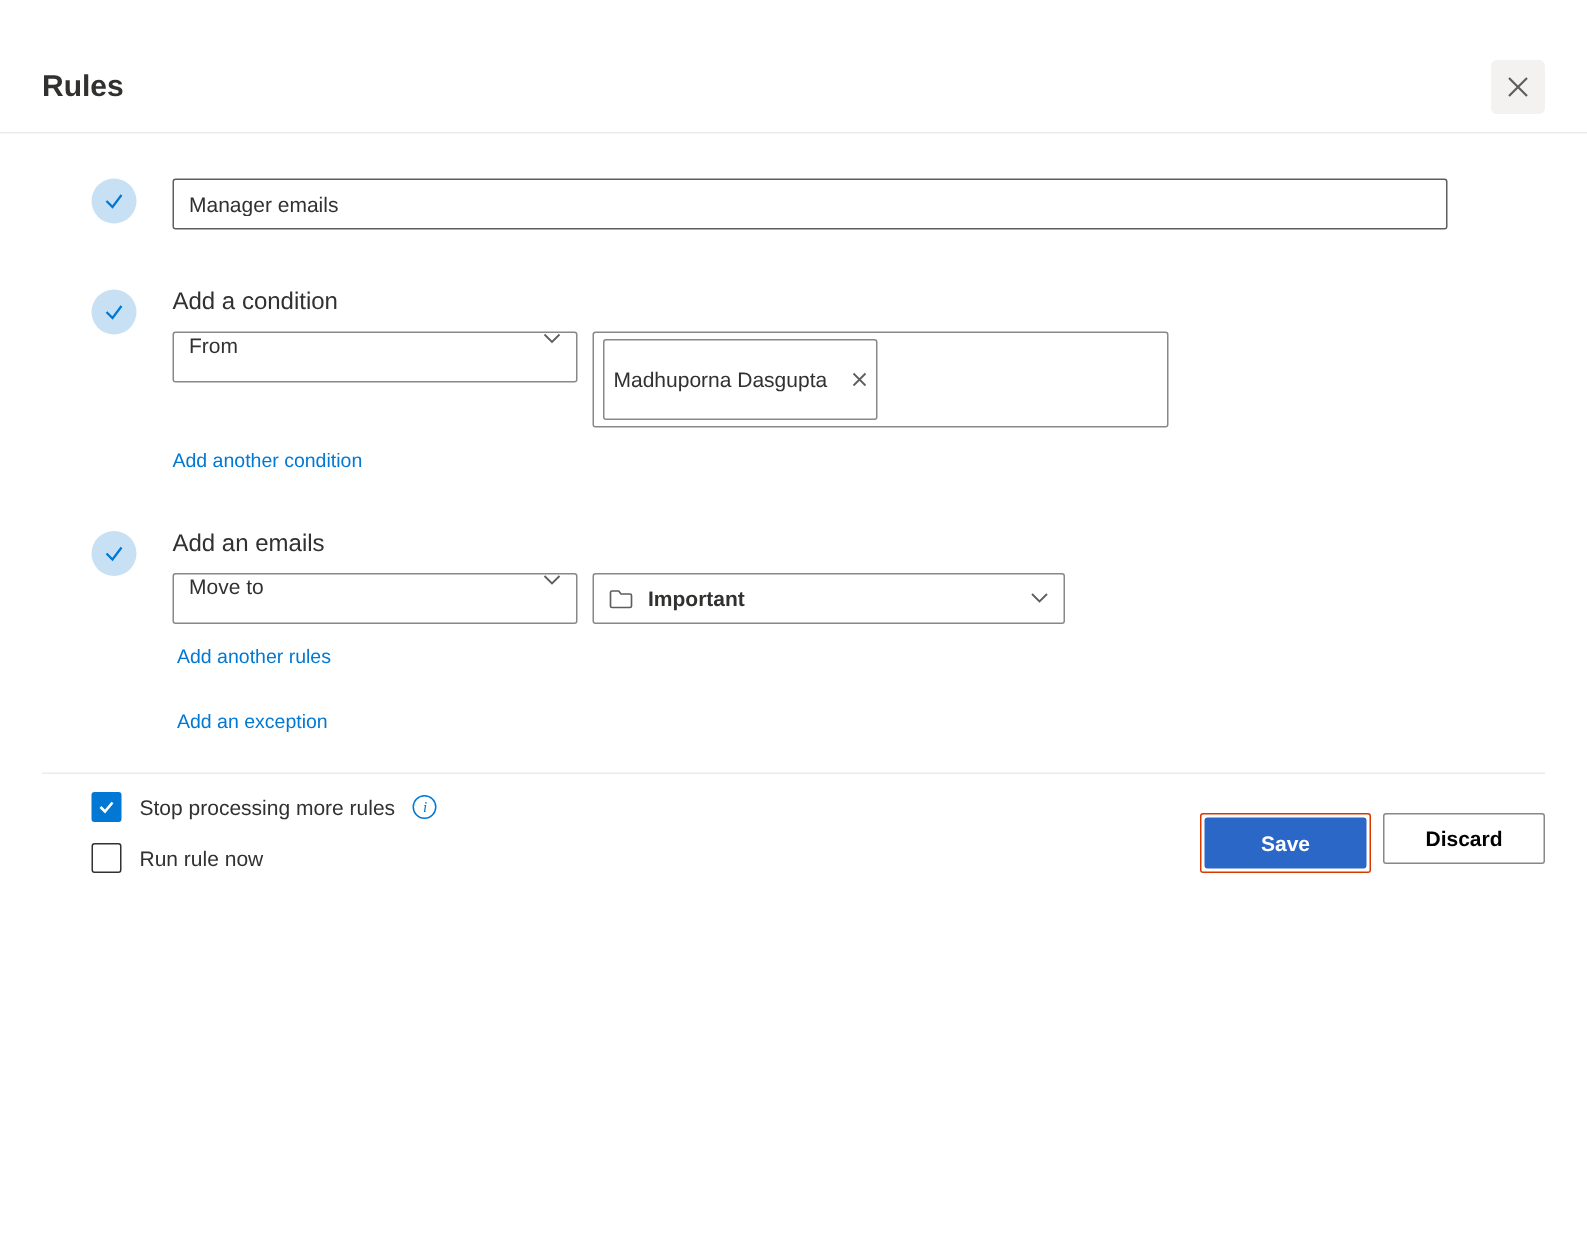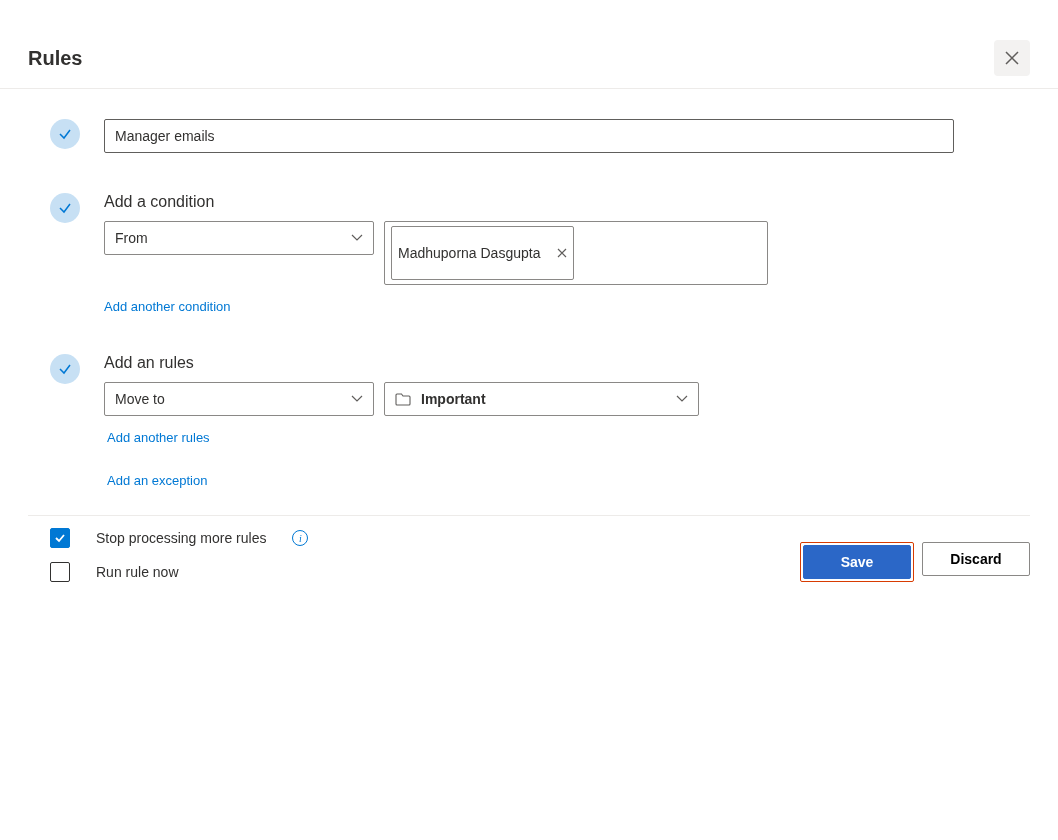--- a/index.html
+++ b/index.html
@@ -39,20 +39,21 @@
     border-radius: 4px;
     display: flex;
     align-items: center;
     justify-content: center;
     cursor: pointer;
     color: #605e5c;
     font-size: 18px;
   }
   .content {
     padding: 30px 28px 20px 50px;
+    margin-left: 11px;
   }
   .section {
     display: flex;
     align-items: flex-start;
     margin-bottom: 40px;
   }
   .check-circle {
     width: 30px;
     height: 30px;
     border-radius: 50%;
@@ -89,21 +90,20 @@
     gap: 10px;
     margin-top: 0;
   }
   .dropdown {
     width: 270px;
     height: 34px;
     border: 1px solid #8a8886;
     border-radius: 2px;
     background: #fff;
     display: flex;
-    align-items: center;
     justify-content: space-between;
     padding: 0 10px;
     cursor: pointer;
     color: #323130;
   }
   .dropdown .chev {
     color: #605e5c;
   }
   .tag-box {
     width: 384px;
@@ -161,21 +161,21 @@
   }
   .footer-links {
     padding-left: 3px;
   }
   .extras {
     padding-left: 0px;
   }
   .check-row {
     display:flex;
     align-items:center;
-    gap:26px;
+    gap:12px;
     margin-bottom: 14px;
     color:#323130;
   }
   .checkbox {
     width: 20px;
     height: 20px;
     border: 1px solid #323130;
     border-radius: 2px;
     display:flex;
     align-items:center;
@@ -292,21 +292,21 @@
       </div>
     </div>
 
     <div class="section">
       <div class="check-circle">
         <svg width="14" height="14" viewBox="0 0 14 14">
             <path d="M2 7 L6 11 L12 3" stroke="#0078d4" stroke-width="1.5" fill="none"></path>
           </svg>
       </div>
       <div class="section-body">
-        <div class="section-title">Add an rules</div>
+        <div class="section-title">Add an emails</div>
         <div class="row">
           <div class="dropdown">
             <span>Move to</span>
             <span class="chev">
               <svg width="12" height="8" viewBox="0 0 12 8">
                   <path d="M1 1 L6 6 L11 1" stroke="#605e5c" stroke-width="1.2" fill="none"></path>
                 </svg>
             </span>
           </div>
           <div class="folder-select">

